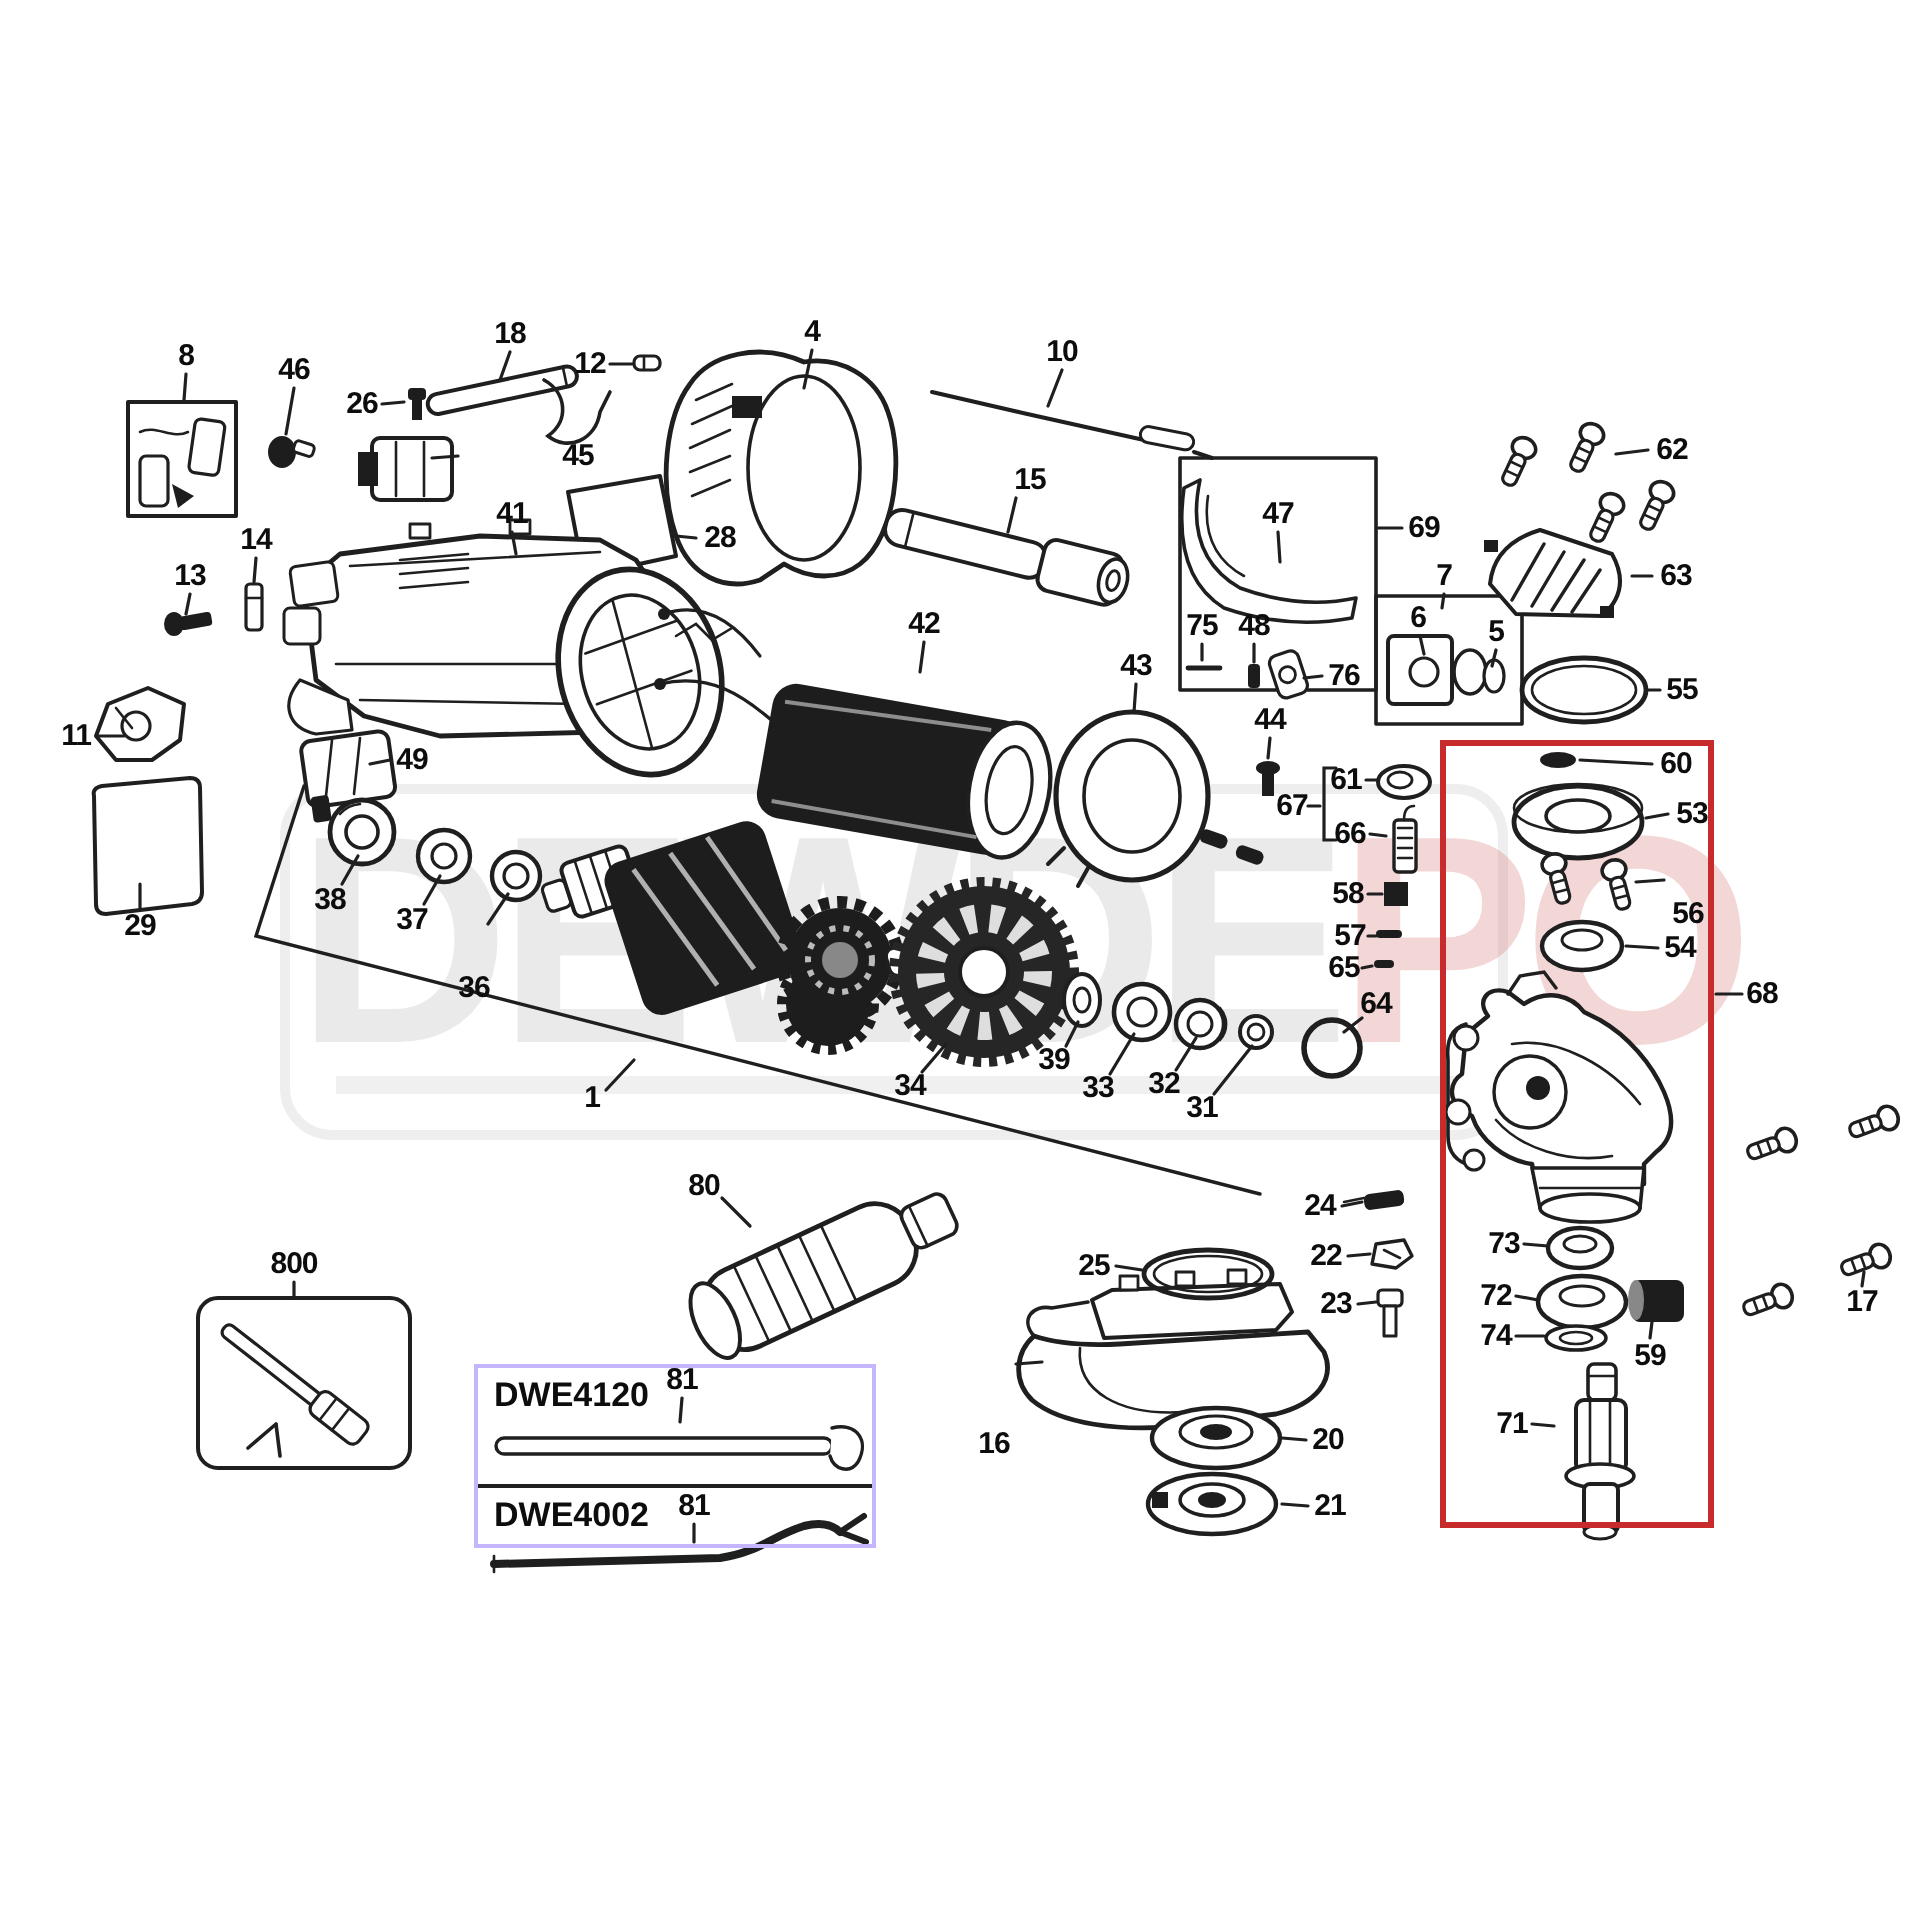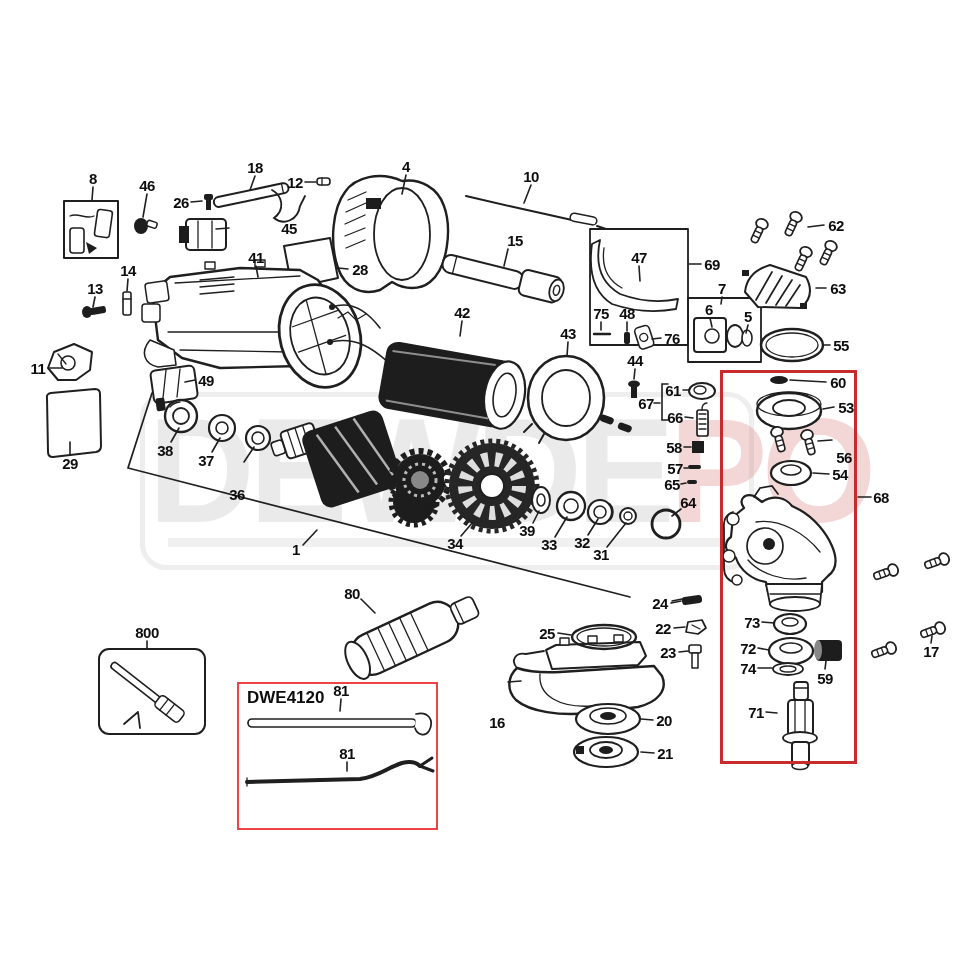--- a/index.html
+++ b/index.html
@@ -23,22 +23,22 @@
   .lnt{stroke:#1f1f1f;fill:none;stroke-width:1.3;stroke-linecap:round;}
   .wh{fill:#fff;}
   .dk{fill:#1d1d1d;}
   .gy{fill:#888;}
   #leader-svg line{stroke:#1f1f1f;stroke-width:1.6;stroke-linecap:round;}
   
   .plabel{position:absolute;transform:translate(-50%,-50%);
           font-weight:bold;font-size:15px;color:#0d0d0d;letter-spacing:-.5px;
           white-space:nowrap;}
   
-  #model-table{position:absolute;left:237px;top:682px;width:201px;height:148px;
-               border:2px solid #ef4444;box-sizing:border-box;background:transparent;}
+  #model-table{position:absolute;left:237px;top:682px;width:201px;height:92px;
+               border:2px solid #c4b5fd;box-sizing:border-box;background:transparent;}
   #model-table .row{position:absolute;left:0;width:100%;height:58px;}
   #model-table .row2{top:58px;border-top:2px solid #1f1f1f;box-sizing:border-box;}
   .model-name{position:absolute;left:8px;top:4px;font-weight:bold;font-size:17px;color:#0d0d0d;}
 </style>
 </head>
 <body>
 
 <div id="canvas">
 
   <div id="wm-frame"></div>
@@ -532,20 +532,23 @@
         <line x1="341" y1="699" x2="340" y2="711"></line>
         <line x1="347" y1="762" x2="347" y2="771"></line>
       </g>
   </svg>
 
   <div id="hl-box" style="left: 720px; top: 370px; width: 137px; height: 394px; border-width: 3px; border-color: rgb(200, 43, 43);"></div>
 
   <div id="model-table">
     <div class="row">
       <span class="model-name">DWE4120</span>
+    </div>
+    <div class="row row2">
+      <span class="model-name">DWE4002</span>
     </div>
   </div>
 
   <div id="labels-layer">
       <div class="plabel" style="left: 296px; top: 549px;">1</div>
       <div class="plabel" style="left: 406px; top: 166px;">4</div>
       <div class="plabel" style="left: 748px; top: 316px;">5</div>
       <div class="plabel" style="left: 709px; top: 309px;">6</div>
       <div class="plabel" style="left: 722px; top: 288px;">7</div>
       <div class="plabel" style="left: 93px; top: 178px;">8</div>

